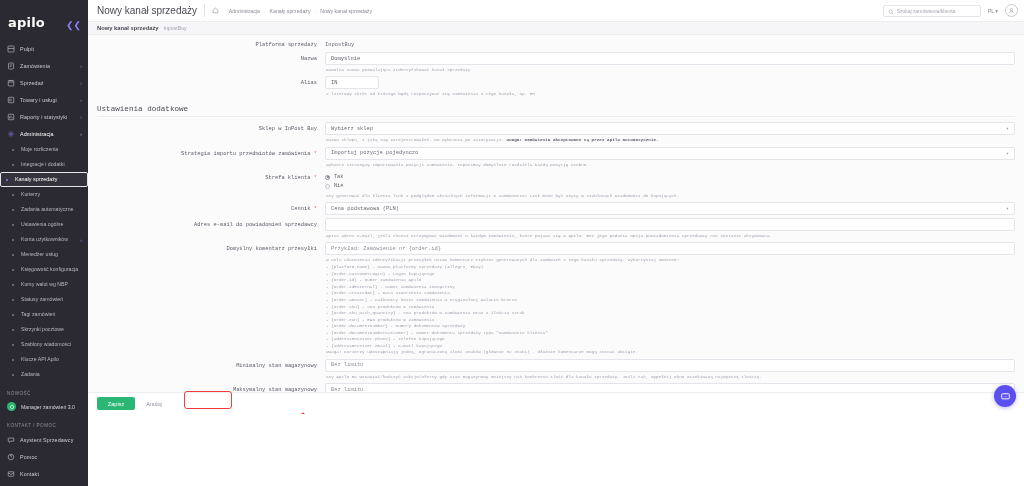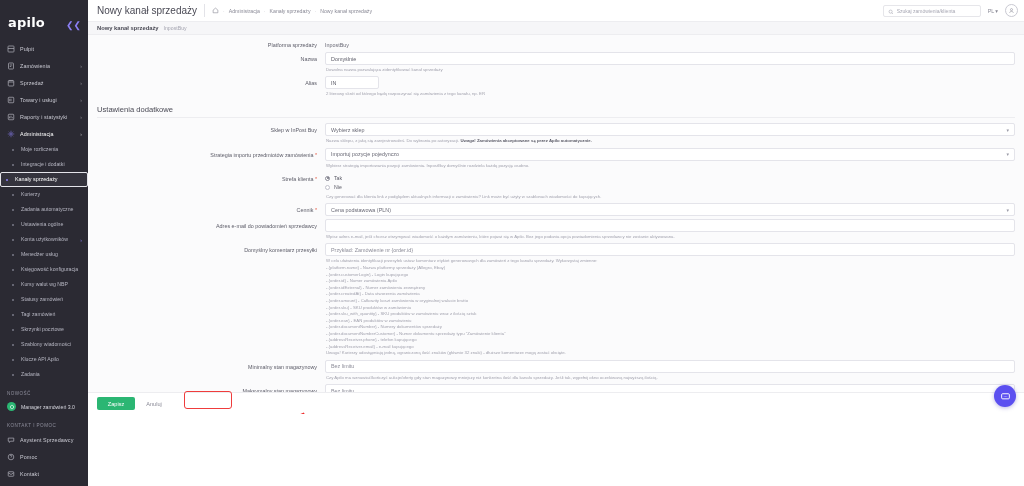--- a/index.html
+++ b/index.html
@@ -97,21 +97,21 @@
   }
   .avatar svg { width:7px; height:7px; }
 
   .subbar {
     height:13px; background:#f6f6f8; border-bottom:1px solid #ededf0;
     display:flex; align-items:center; gap:5px; padding:0 9px;
   }
   .subbar .t1 { font-size:5.8px; font-weight:bold; color:#4a4a55; }
   .subbar .t2 { font-size:5.2px; color:#a4a4b0; }
 
-  .content { padding:0; height:451px; overflow:hidden; position:relative; }
+  .content { padding:0; height:451px; overflow:hidden; position:relative;font-family:Liberation Mono, monospace; }
 
   .form-row { display:flex; align-items:flex-start; padding:3px 9px 0 9px; }
   .f-label {
     width:228px; min-width:228px; text-align:right; padding-right:8px;
     font-size:5.4px; color:#5c5c68; padding-top:4px; line-height:1.3;
   }
   .f-label .req { color:#e8604c; font-size:5.4px; }
   .f-field { flex:1; min-width:0; }
   .f-static { font-size:5.4px; color:#6a6a76; padding-top:4px; }
 

